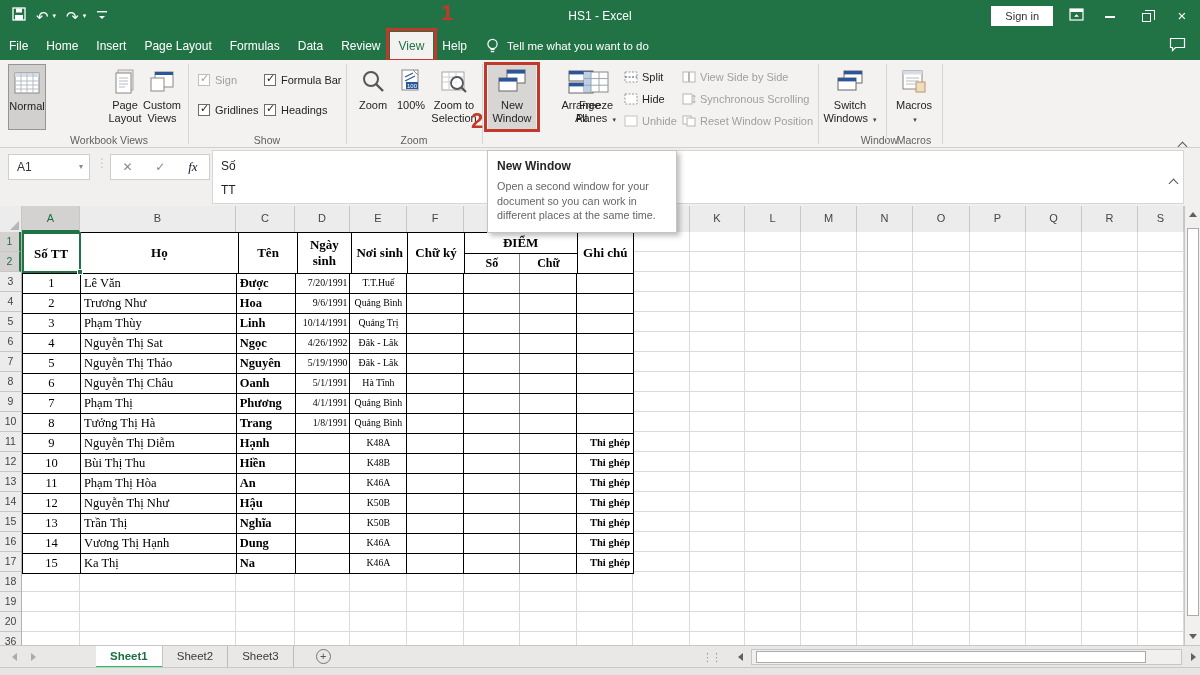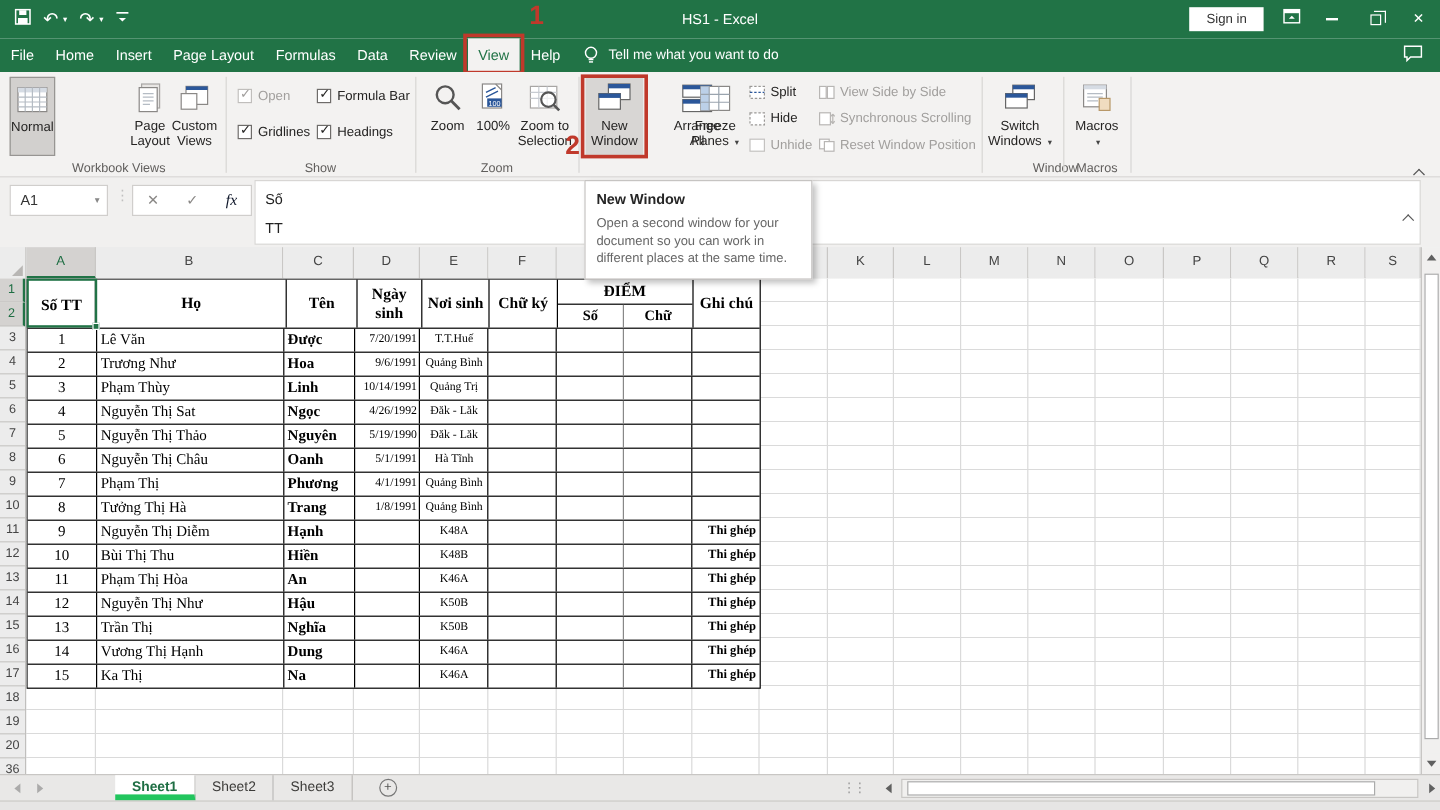--- a/index.html
+++ b/index.html
@@ -117,21 +117,21 @@
   .tri-dn { width:0;height:0;border-left:4px solid transparent;border-right:4px solid transparent;border-top:5px solid #606060; }
   .tri-lf { width:0;height:0;border-top:4px solid transparent;border-bottom:4px solid transparent;border-right:5px solid #606060; }
   .tri-rt { width:0;height:0;border-top:4px solid transparent;border-bottom:4px solid transparent;border-left:5px solid #606060; }
 
   
   .sheetbar { position:absolute; left:0; top:645px; width:1200px; height:22px; background:#e9e8e7; border-top:1px solid #c8c6c4; }
   .nav-arrows { position:absolute; left:12px; top:0; height:22px; display:flex; align-items:center; gap:14px; }
   .nav-arrows .tri-lf,.nav-arrows .tri-rt { opacity:.45; }
   .stabs { position:absolute; left:96px; top:0; height:22px; display:flex; }
   .stab { padding:0 14px; line-height:21px; font-size:11.5px; color:#3c3b39; border-right:1px solid #bdbbb9; }
-  .stab.active { background:#fff; color:#1e6e43; font-weight:bold; border-bottom:6px solid #22c55e; border-right:1px solid #c8c6c4; }
+  .stab.active { background:#fff; color:#1e6e43; font-weight:bold; border-bottom:2px solid #22c55e; border-right:1px solid #c8c6c4; }
   .addsheet { margin-left:22px; margin-top:3px; width:15px; height:15px; border:1px solid #757575; border-radius:50%; text-align:center; line-height:13px; font-size:11px; color:#555; }
   .hs-dots { position:absolute; left:702px; top:2px; color:#999; font-size:11px; line-height:18px; letter-spacing:-2px; }
   .hs-btn { position:absolute; top:3px; width:18px; height:16px; display:flex; align-items:center; justify-content:center; background:#e9e8e7; }
   .hs-track { position:absolute; left:751px; top:3px; width:431px; height:16px; background:#f1f0ef; border:1px solid #c8c6c4; }
   .hs-thumb { position:absolute; left:4px; top:1px; width:390px; height:12px; background:#fff; border:1px solid #ababab; }
 
   .statusbar { position:absolute; left:0; top:667px; width:1200px; height:8px; background:#e6e5e4; border-top:1px solid #cac8c6; }
 </style>
 </head>
 <body>
@@ -226,28 +226,28 @@
     <div class="rbtn" style="left:142px;width:40px;">
       <span class="ric">
           <svg width="26" height="24" viewBox="0 0 26 24">
             <rect x="6" y="2" width="18" height="15" fill="#fff" stroke="#8a8886"></rect>
             <rect x="6" y="2" width="18" height="3" fill="#2b579a"></rect>
             <rect x="2" y="8" width="13" height="13" fill="#fff" stroke="#8a8886"></rect>
           </svg>
         </span>
       <span>Custom Views</span>
     </div>
-    <div class="glabel" style="left:10px;width:178px;">Workbook Views</div>
+    <div class="glabel" style="left:20px;width:178px;">Workbook Views</div>
     <div class="rdiv" style="left:188px;"></div>
 
     <div class="chk dis" style="left:198px;top:14px;">
         <span class="cbox">
           <i>✓</i>
         </span>
-        <span>Open</span>
+        <span>Sign</span>
       </div>
     <div class="chk" style="left:264px;top:14px;">
         <span class="cbox">
           <i>✓</i>
         </span>
         <span>Formula Bar</span>
       </div>
     <div class="chk" style="left:198px;top:44px;">
         <span class="cbox">
           <i>✓</i>

